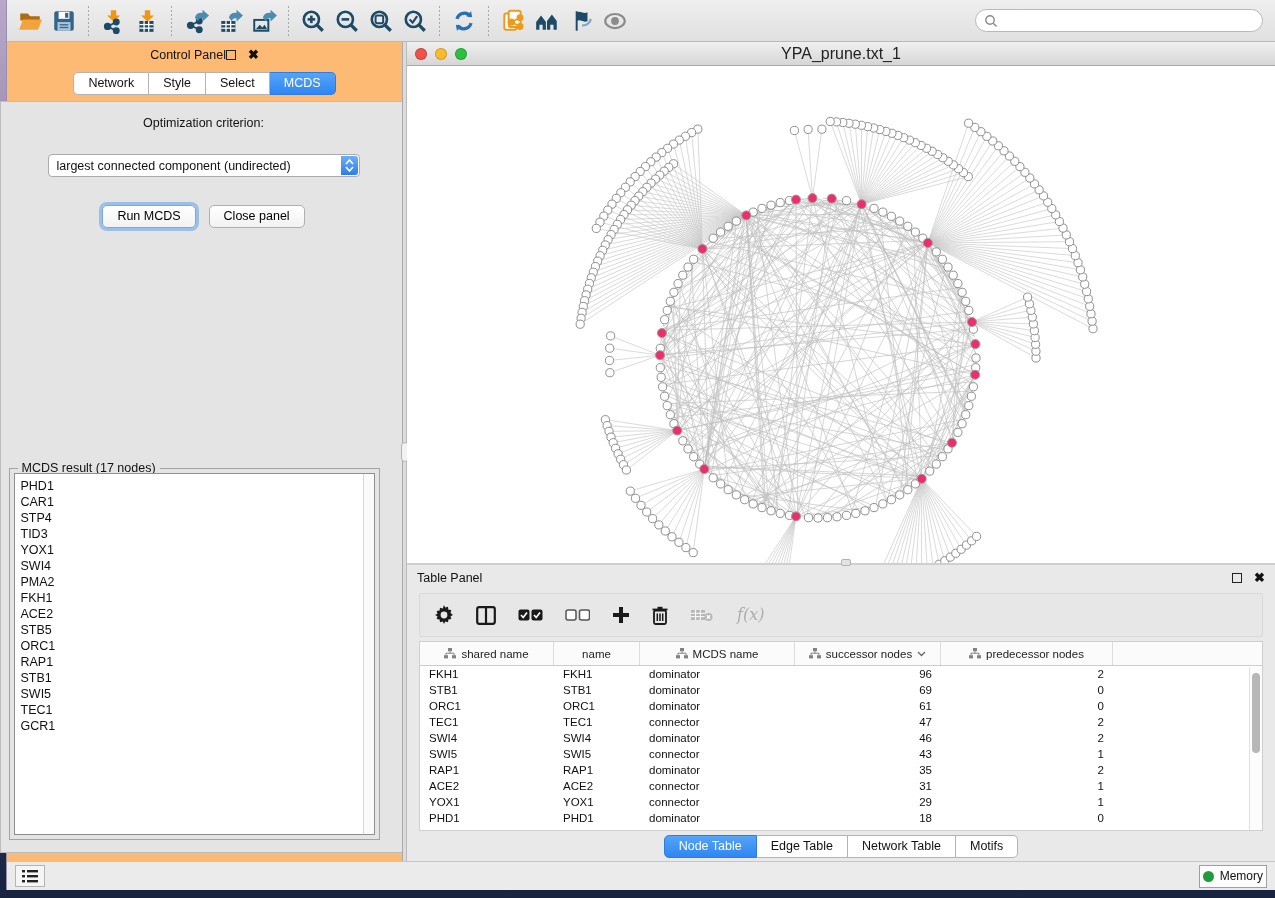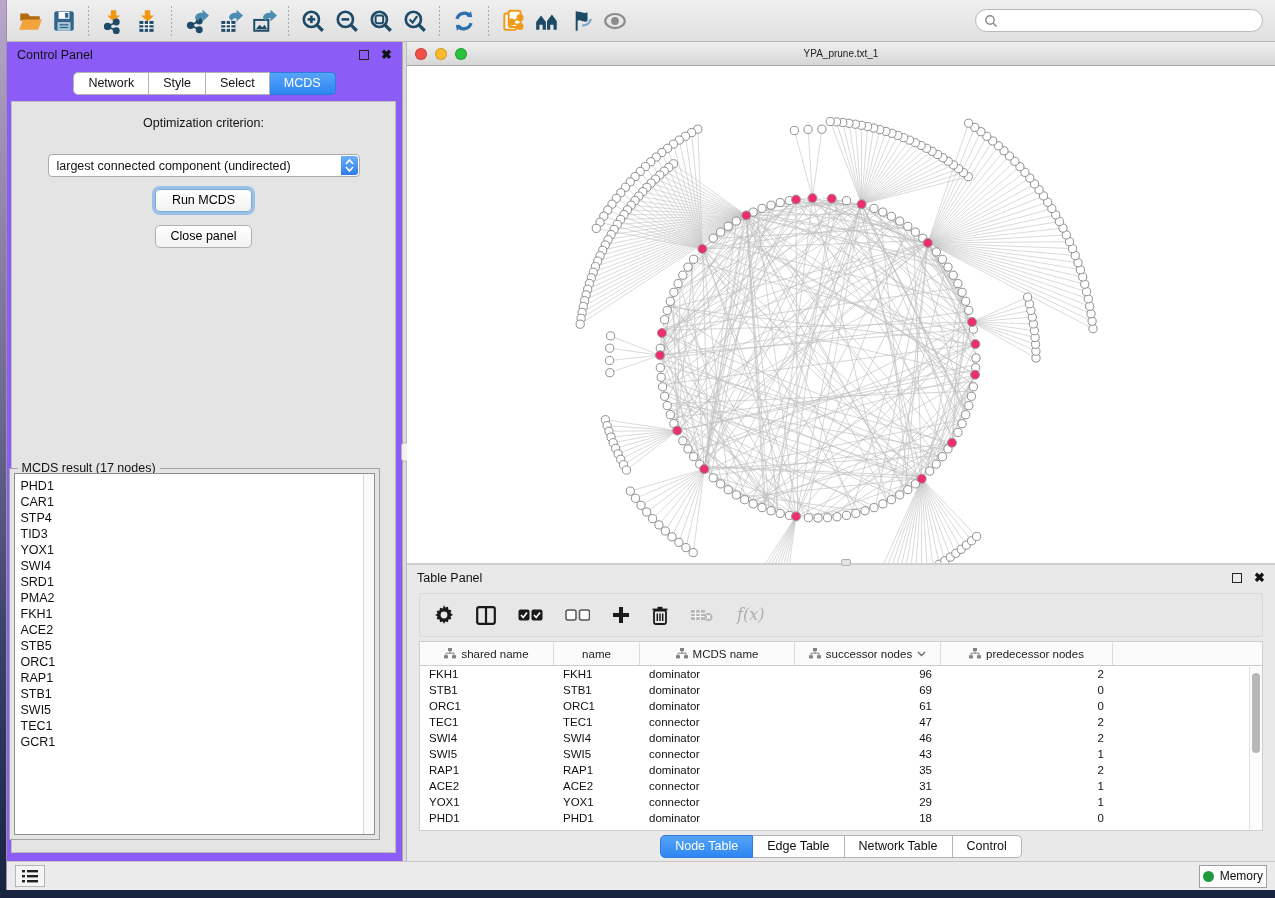--- a/index.html
+++ b/index.html
@@ -24,21 +24,21 @@
   .tb-btn svg { width:26px; height:26px; }
   .tb-sep { width:1px; height:30px; margin:0 7px; background-image:linear-gradient(#a8a8a8 55%, transparent 45%); background-size:1px 4px; }
   .tb-spacer { flex:1; }
   .searchbox {
     width:288px; height:23px; background:#fff; border:1px solid #b9b9b9; border-radius:12px;
     display:flex; align-items:center; padding:0 8px; margin-right:6px;
   }
   .searchbox input { border:none; outline:none; flex:1; font-size:12px; background:transparent; }
   
   .main { flex:1; display:flex; min-height:0; }
-  .control-panel { width:395px; flex:0 0 395px; display:flex; flex-direction:column; background:#8b5cf6; }
+  .control-panel { width:395px; flex:0 0 395px; display:flex; flex-direction:column; background:#fdba74;align-items:center; }
   .v-split { width:5px; flex:0 0 5px; background:#dcdcdc; border-left:1px solid #aaa; border-right:1px solid #bbb; position:relative; }
   .v-grip { position:absolute; top:400px; left:-2px; width:8px; height:20px; border-radius:4px; background:#f2f2f2; border:1px solid #b5b5b5; }
   .panel-header { height:26px; display:flex; align-items:center; padding:0 10px; font-size:12.5px; }
   .panel-header .ph-title { flex:1; }
   .float-icon { width:10px; height:10px; border:1.6px solid #222; margin-right:12px; }
   .close-icon { font-size:13px; font-weight:bold; color:#111; line-height:10px; }
   
   .seg-row { display:flex; justify-content:center; padding:4px 14px 6px; }
   .seg { display:flex; }
   .seg .seg-tab {
@@ -55,21 +55,21 @@
   .opt-label { font-size:12.5px; margin-bottom:24px; }
   .select {
     width:312px; height:23px; background:#fff; border:1px solid #ababab; border-radius:4px;
     display:flex; align-items:center; font-size:12.5px; position:relative; padding-left:8px;
   }
   .select .sel-stepper {
     position:absolute; right:1px; top:1px; bottom:1px; width:17px; border-radius:0 3px 3px 0;
     background:linear-gradient(180deg,#6cb0f9,#2d7ceb); display:flex; flex-direction:column;
     align-items:center; justify-content:center; gap:1px;
   }
-  .btn-row { display:flex; gap:13px; margin-top:12px;flex-direction:column; }
+  .btn-row { display:flex; gap:13px; margin-top:28px; }
   .button {
     background:linear-gradient(180deg,#ffffff,#f2f2f2); border:1px solid #b0b0b0; border-radius:5px;
     font-size:12.5px; padding:3px 14px; line-height:15px;
   }
   .button.focused { box-shadow:0 0 0 3px rgba(106,168,235,.6); border-color:#7ca9d6; }
   .result-box {
     margin:auto 27px 12px 8px; margin-top:auto; width:371px; height:372px;
     border:1px solid #a3a3a3; padding:4px 4px 4px 4px; position:relative; background:#e4e4e4;
   }
   .result-legend {
@@ -81,21 +81,21 @@
   }
   .result-scroll { position:absolute; right:0; top:0; bottom:0; width:11px; background:#fafafa; border-left:1px solid #d8d8d8; }
   
   .right-col { flex:1; display:flex; flex-direction:column; min-width:0; }
   .net-titlebar {
     height:24px; flex:0 0 24px; background:linear-gradient(180deg,#f0f0f0,#d6d6d6);
     border-bottom:1px solid #a8a8a8; display:flex; align-items:center; padding:0 8px; position:relative;
   }
   .lights { display:flex; gap:8px; }
   .light { width:12px; height:12px; border-radius:50%; box-shadow:inset 0 0 0 1px rgba(0,0,0,.18); }
-  .net-title { position:absolute; left:0; right:0; text-align:center; font-size:10px; color:#222; }
+  .net-title { position:absolute; left:0; right:0; text-align:center; font-size:16px; color:#222; }
   .net-canvas { flex:0 0 497px; height:497px; background:#fff; position:relative; overflow:hidden; }
   .net-canvas svg { display:block; }
   .h-split { height:2px; flex:0 0 2px; background:#cfcfcf; position:relative; }
   .h-grip { position:absolute; left:50%; top:-4px; width:10px; height:7px; background:#e3e3e3; border:1px solid #b2b2b2; border-radius:2px; }
   
   .table-panel { flex:1; display:flex; flex-direction:column; background:#e9e9e9; min-height:0;justify-content:space-between; }
   .tbl-toolbar {
     height:44px; flex:0 0 44px; background:#e7e7e7; border-bottom:1px solid #d2d2d2;
     display:flex; align-items:center; padding:0 14px; gap:22px; margin:0 12px;
     border:1px solid #d9d9d9; border-radius:2px; margin-top:2px;
@@ -339,21 +339,20 @@
         <div class="result-box">
           <span class="result-legend">MCDS result (17 nodes)</span>
           <div class="result-list" id="mcds-list">
             <div class="result-scroll"></div>
           <div>PHD1</div>
               <div>CAR1</div>
               <div>STP4</div>
               <div>TID3</div>
               <div>YOX1</div>
               <div>SWI4</div>
-              <div>SRD1</div>
               <div>PMA2</div>
               <div>FKH1</div>
               <div>ACE2</div>
               <div>STB5</div>
               <div>ORC1</div>
               <div>RAP1</div>
               <div>STB1</div>
               <div>SWI5</div>
               <div>TEC1</div>
               <div>GCR1</div>
@@ -1343,21 +1342,21 @@
             </div>
           <div class="tbl-scroll">
             <div class="tbl-thumb"></div>
           </div>
         </div>
         <div class="tbl-tabs-row">
           <div class="seg" id="tbl-tabs">
               <div class="seg-tab active">Node Table</div>
               <div class="seg-tab">Edge Table</div>
               <div class="seg-tab">Network Table</div>
-              <div class="seg-tab">Control</div>
+              <div class="seg-tab">Motifs</div>
             </div>
         </div>
       </div>
     </div>
   </div>
 
   <div class="statusbar">
     <div class="list-btn">
       <svg width="16" height="13" viewBox="0 0 16 13">
         <rect x="0" y="0" width="3" height="2.4" fill="#222"></rect>

